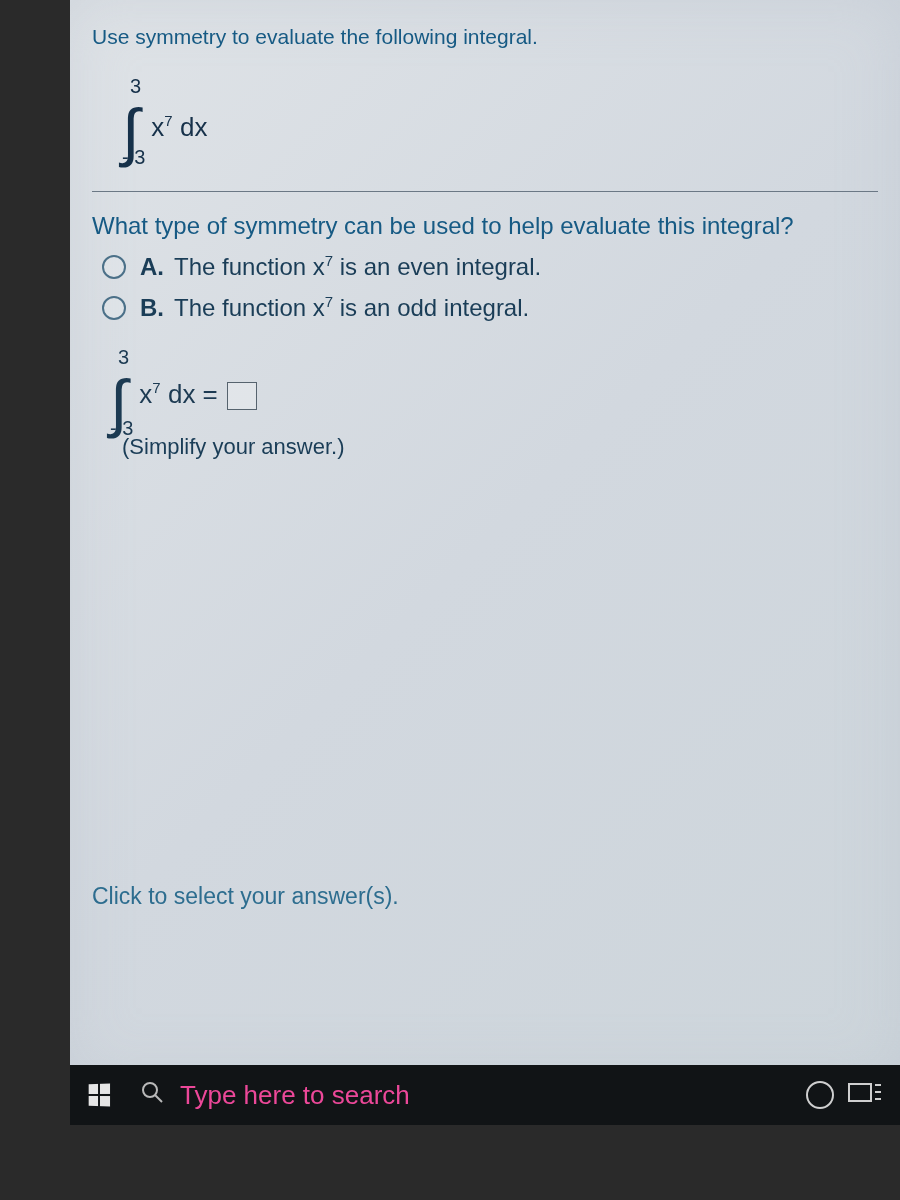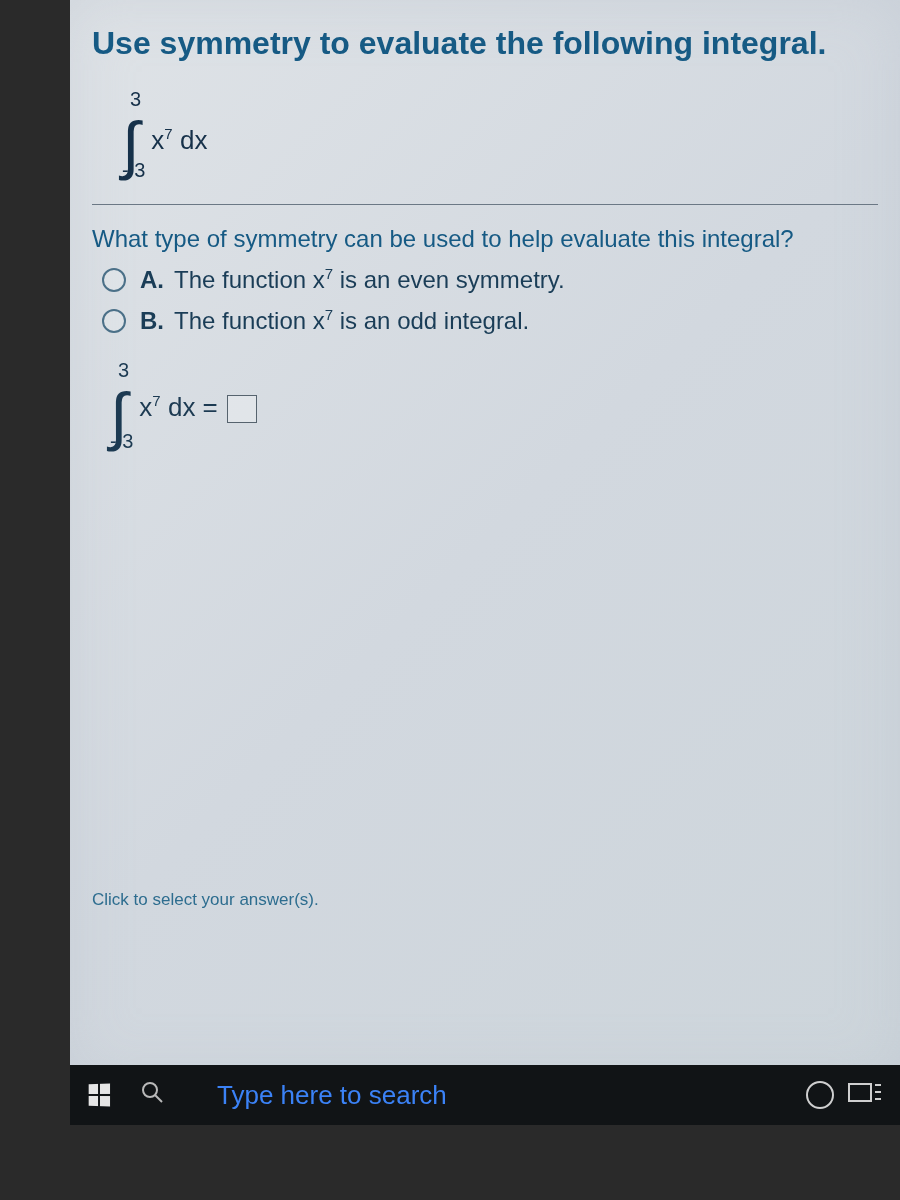--- a/index.html
+++ b/index.html
@@ -4,21 +4,21 @@
 <style>
   * { margin:0; padding:0; box-sizing:border-box; }
   html,body { width:900px; height:1200px; font-family:Arial,Helvetica,sans-serif; background:#2a2a2a; }
   .screen { width:900px; height:1200px; background:#2a2a2a; position:relative; }
   .content-panel {
     position:absolute; top:0; left:70px; width:830px; height:1080px;
     background:linear-gradient(135deg,#dfe3e7 0%,#d2d8df 50%,#cdd5db 100%);
     padding:25px 22px 0 22px;
     box-shadow:inset 0 0 60px rgba(180,190,200,0.35);
   }
-  .instruction { font-size:32px; color:#165a84;font-weight:bold; }
+  .instruction { font-size:21px; color:#165a84; }
   .integral-block { margin-top:20px; margin-left:30px; font-size:26px; color:#16314a; }
   .integral { display:inline-flex; align-items:flex-start; }
   .bounds { display:flex; flex-direction:column; justify-content:space-between; height:88px; margin-right:2px; font-size:20px; }
   .bounds .upper{margin-left:8px;}
   .bounds .lower{margin-top:auto;}
   .int-sign { font-size:64px; line-height:0.75; position:relative; top:10px; }
   .integrand { align-self:center; font-size:26px; margin-left:4px;margin-top:17px; }
   .intsup { font-size:15px; vertical-align:super; }
   .hr { border:none; border-top:1px solid #6b7885; margin:28px 0 20px 0; }
   .question { font-size:24px; color:#165a84; margin-bottom:8px; }
@@ -28,29 +28,29 @@
     margin-right:14px; background:rgba(255,255,255,0.15);
   }
   .choice-label { font-weight:bold; margin-right:10px; }
   .ans-integral { margin-top:20px; margin-left:18px; font-size:24px; color:#1c3a52; }
   .box-input {
     display:inline-block; width:30px; height:28px;
     border:1px solid #56636e; background:rgba(255,255,255,0.25);
     vertical-align:middle; margin-left:2px;
   }
   .simplify { font-size:22px; color:#1a3d57; margin:8px 0 0 12px; }
-  .footer-note { position:absolute; bottom:170px; left:22px; font-size:17px; color:#2d6d8f; }
+  .footer-note { position:absolute; bottom:170px; left:22px; font-size:23px; color:#2d6d8f; }
   .taskbar {
     position:absolute; left:70px; bottom:75px; width:830px; height:60px;
     background:#111416; display:flex; align-items:center;
   }
   .start-btn { width:58px; height:60px; display:flex; align-items:center; justify-content:center; }
   .win-logo { display:grid; grid-template-columns:10px 10px; grid-template-rows:10px 10px; gap:2px; transform:perspective(80px) rotateY(-14deg); }
   .win-logo span{background:#e6e6e6;}
-  .search-box { flex:1; display:flex; align-items:center; color:#3b82f6; font-size:26px;gap:37px; }
+  .search-box { flex:1; display:flex; align-items:center; color:#ec4899; font-size:26px; }
   .search-icon { margin:0 16px 0 12px; }
   .search-icon svg{stroke:#b9b9b9;stroke-width:2;fill:none;}
   .cortana-ring { width:28px;height:28px;border:2px solid #cfcfcf;border-radius:50%;margin-left:22px;margin-right:14px; }
   .taskview-icon { margin-right:18px; }
   .taskview-icon svg{stroke:#cfcfcf;stroke-width:2;fill:none;}
 </style>
 </head>
 <body>
 
 <div class="screen">
@@ -73,21 +73,21 @@
     </div>
 
     <hr class="hr">
 
     <div class="question">What type of symmetry can be used to help evaluate this integral?</div>
 
     <div class="choice-row">
       <span class="radio"></span>
       <span class="choice-label">A.</span>
       <span>
-        <span>The function x</span><span class="intsup">7</span><span> is an even symmetry.</span>
+        <span>The function x</span><span class="intsup">7</span><span> is an even integral.</span>
       </span>
     </div>
 
     <div class="choice-row">
       <span class="radio"></span>
       <span class="choice-label">B.</span>
       <span>
         <span>The function x</span><span class="intsup">7</span><span> is an odd integral.</span>
       </span>
     </div>
@@ -98,20 +98,21 @@
           <span class="upper">3</span>
           <span class="int-sign">∫</span>
           <span class="lower">- 3</span>
         </div>
         <span class="integrand">
           <span>x</span><span class="intsup">7</span>
           <span>dx =</span>
           <span class="box-input"></span>
         </span>
       </div>
+      <div class="simplify">(Simplify your answer.)</div>
     </div>
 
     <div class="footer-note">Click to select your answer(s).</div>
   </div>
 
   <div class="taskbar">
     <div class="start-btn">
       <div class="win-logo">
         <span></span>
           <span></span>

